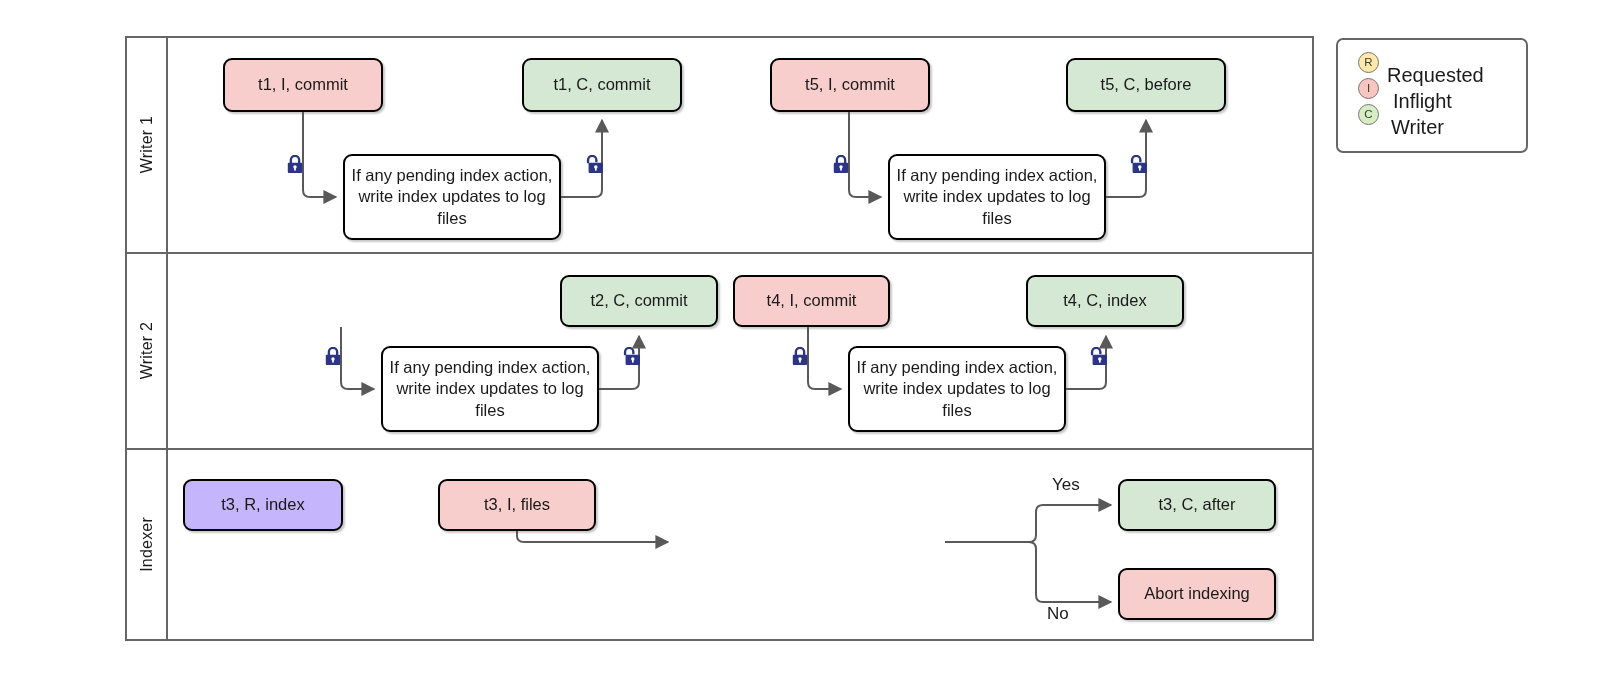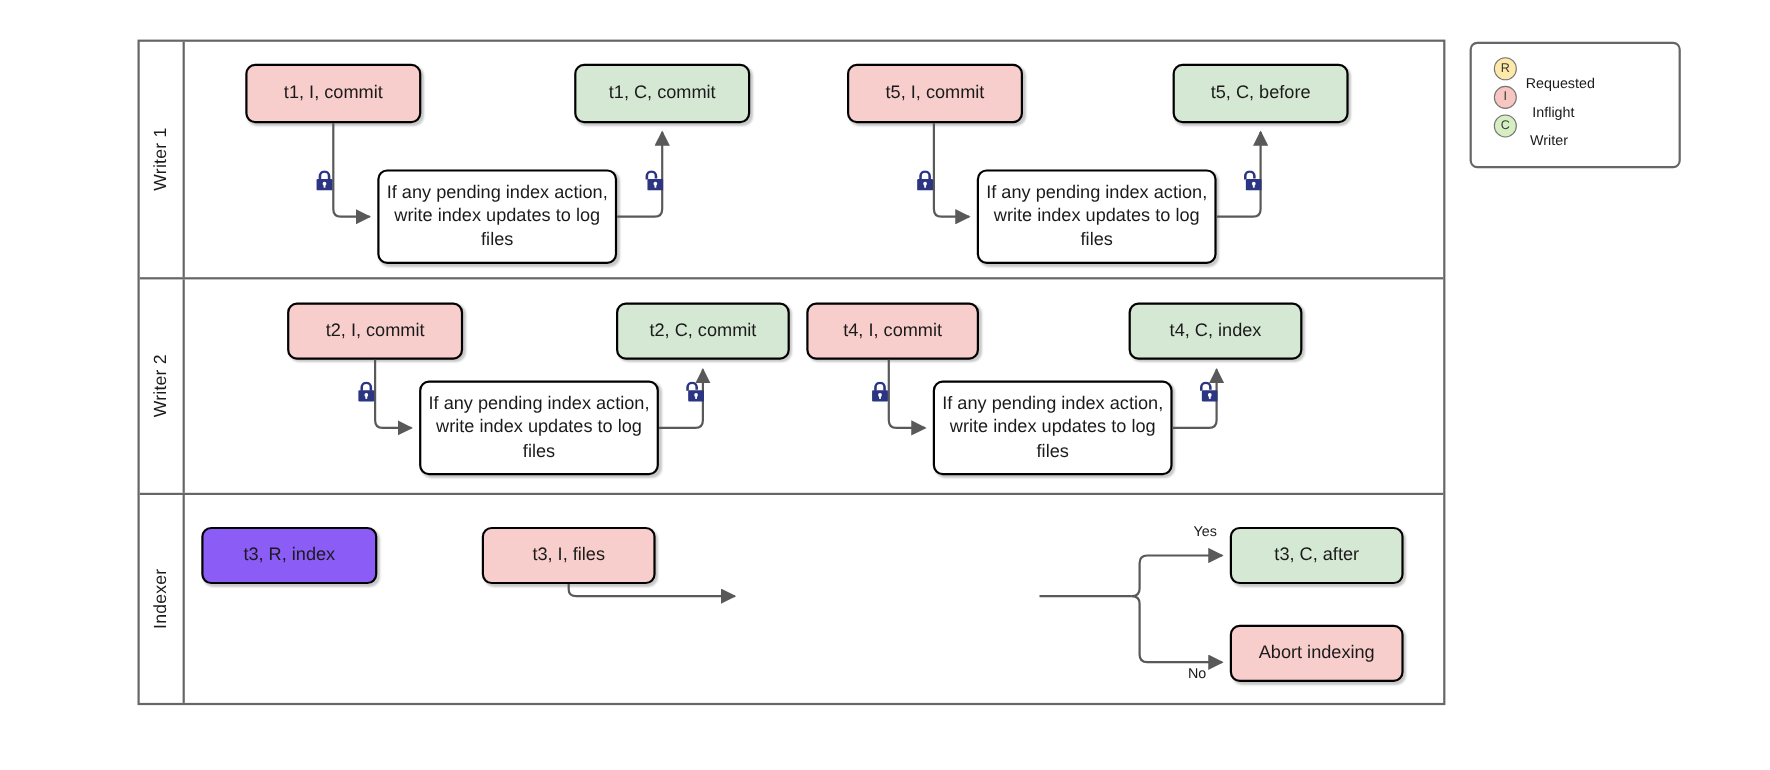--- a/index.html
+++ b/index.html
@@ -67,21 +67,21 @@
     align-items: center;
     justify-content: center;
     text-align: center;
     font-size: 16.5px;
     color: #1a1a1a;
     line-height: 1.28;
     box-shadow: 2px 2px 2px rgba(0,0,0,0.22);
   }
   .n-inflight { background: #f8cecc; }
   .n-commit   { background: #d5e8d4; }
-  .n-request  { background: #8b5cf6; }
+  .n-request  { background: #c4b5fd; }
   .n-plain    { background: #ffffff; }
   .node-text { padding: 0 6px; }
 
   
   .decision {
     position: absolute;
   }
   .decision svg { position: absolute; left: 0; top: 0; overflow: visible; }
   .decision .dtext {
     position: absolute;
@@ -99,24 +99,23 @@
   }
 
   
   .wire { position: absolute; left: 0; top: 0; width: 100%; height: 100%; pointer-events: none; }
 
   
   .lock { position: absolute; width: 18px; height: 19px; }
 
   .edge-label {
     position: absolute;
-    font-size: 13px;
+    font-size: 17px;
     color: #1a1a1a;
     white-space: nowrap;
-    margin-left: 33px;
   }
 
   
   .legend {
     position: absolute;
     left: 1336px;
     top: 38px;
     width: 192px;
     height: 115px;
     border: 2.5px solid #666666;
@@ -141,21 +140,21 @@
     align-items: center;
     justify-content: center;
     font-size: 11.5px;
     color: #3a3a3a;
     flex: 0 0 auto;
   }
   .b-req { background: #ffe9a8; }
   .b-inf { background: #f7c6c0; }
   .b-com { background: #d7eec3; }
   .legend-label {
-    font-size: 13px;
+    font-size: 20px;
     color: #1a1a1a;
     margin-left: 8px;
     margin-top: 27px;
   }
   .legend-row.r2 .legend-label { margin-left: 14px; }
   .legend-row.r3 .legend-label { margin-left: 12px; }
 </style>
 </head>
 <body>
 
@@ -244,23 +243,20 @@
 
       </div>
     </div>
 
     <div class="lane" style="top:216px; height:196px;">
       <div class="lane-header">
         <span>Writer 2</span>
       </div>
       <div class="lane-body">
 
-        <div class="node n-inflight" style="left:93px; top:21px; width:160px; height:52px;">
-          <span class="node-text">t2, I, commit</span>
-        </div>
 
         <div class="node n-commit" style="left:392px; top:21px; width:158px; height:52px;">
           <span class="node-text">t2, C, commit</span>
         </div>
 
         <div class="node n-inflight" style="left:565px; top:21px; width:157px; height:52px;">
           <span class="node-text">t4, I, commit</span>
         </div>
 
         <div class="node n-commit" style="left:858px; top:21px; width:158px; height:52px;">

